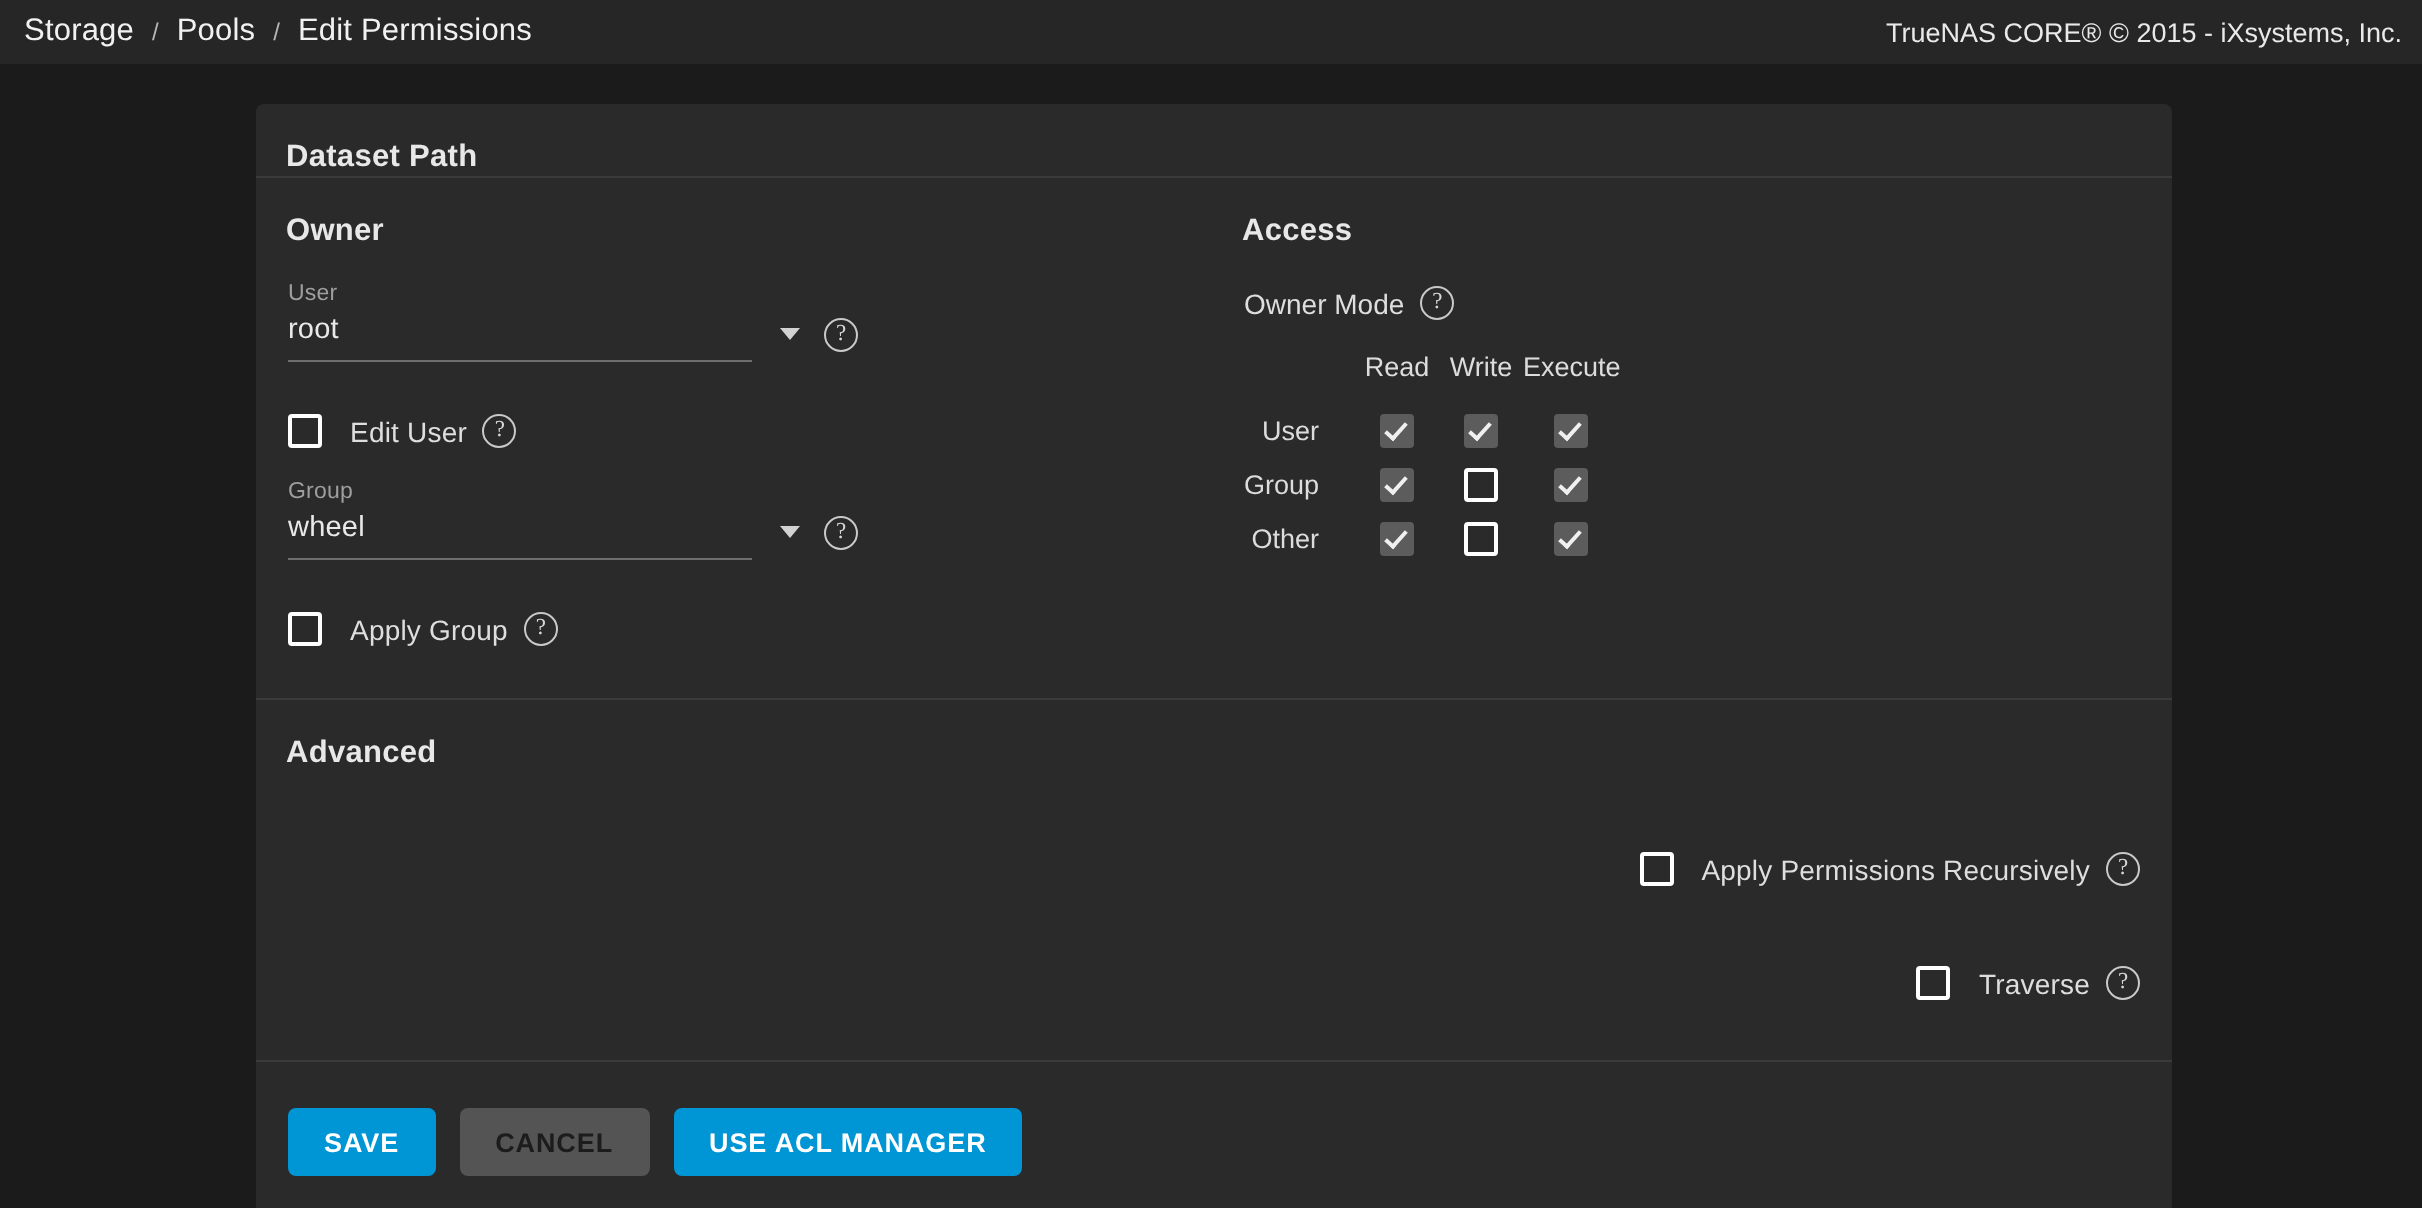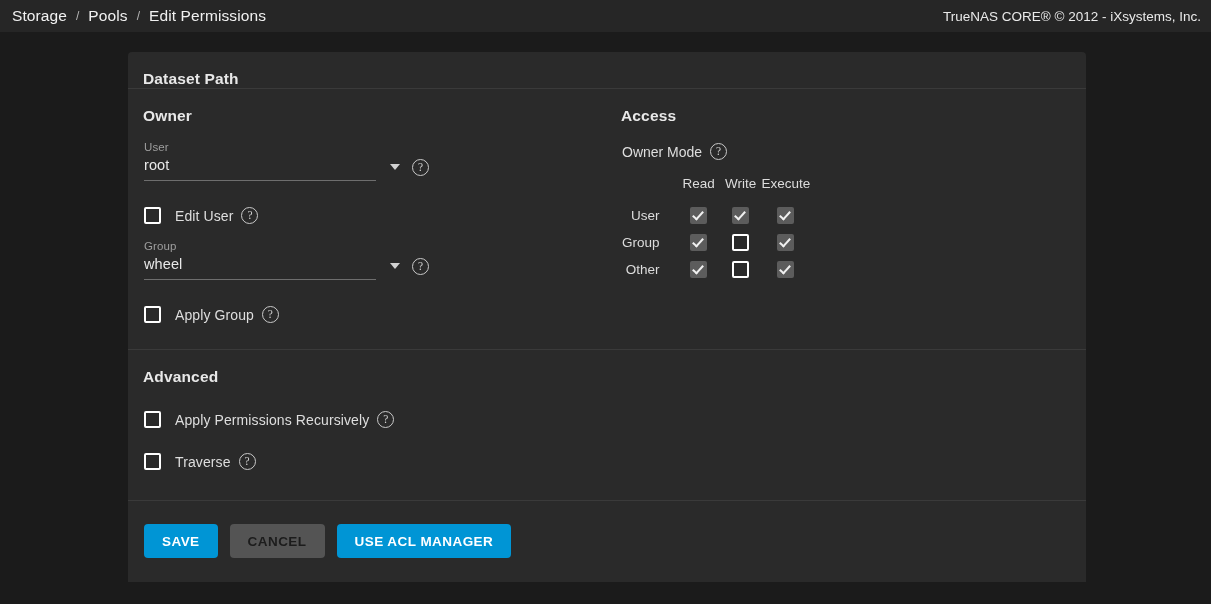--- a/index.html
+++ b/index.html
@@ -91,21 +91,21 @@
     position:relative; flex:0 0 auto;
   }
   .box-checked::after{
     content:""; position:absolute; left:5px; top:2px;
     width:4px; height:9px; border:solid #f0f0f0;
     border-width:0 2px 2px 0; transform:rotate(42deg);
   }
 
   
   .advanced{ padding:18px 16px 30px 16px; }
-  .adv-check{ display:flex; align-items:center; margin-top:25px; }
+  .adv-check{ display:flex; align-items:center; margin-top:40px;justify-content:flex-end; }
 
   
   .btnbar{ padding:23px 16px 24px 16px; display:flex; }
   .btn{
     height:34px; border:none; border-radius:4px;
     font-size:13.5px; font-weight:bold; letter-spacing:.45px;
     cursor:pointer; padding:0 18px; font-family:"Liberation Sans", sans-serif;
   }
   .btn-primary{ background:#0095d5; color:#ffffff; }
   .btn-secondary{ background:#545454; color:#1c1c1c; margin-left:12px; }
@@ -115,21 +115,21 @@
 <body>
 
 <div class="topbar">
   <div class="crumbs">
     <span class="crumb">Storage</span>
     <span class="crumb-sep">/</span>
     <span class="crumb">Pools</span>
     <span class="crumb-sep">/</span>
     <span class="crumb">Edit Permissions</span>
   </div>
-  <div class="copyright">TrueNAS CORE® © 2012 - iXsystems, Inc.</div>
+  <div class="copyright">TrueNAS CORE® © 2015 - iXsystems, Inc.</div>
 </div>
 
 <div class="page">
   <div class="card">
 
     <div class="section">
       <div class="section-title">Dataset Path</div>
     </div>
 
     <div class="divider"></div>

